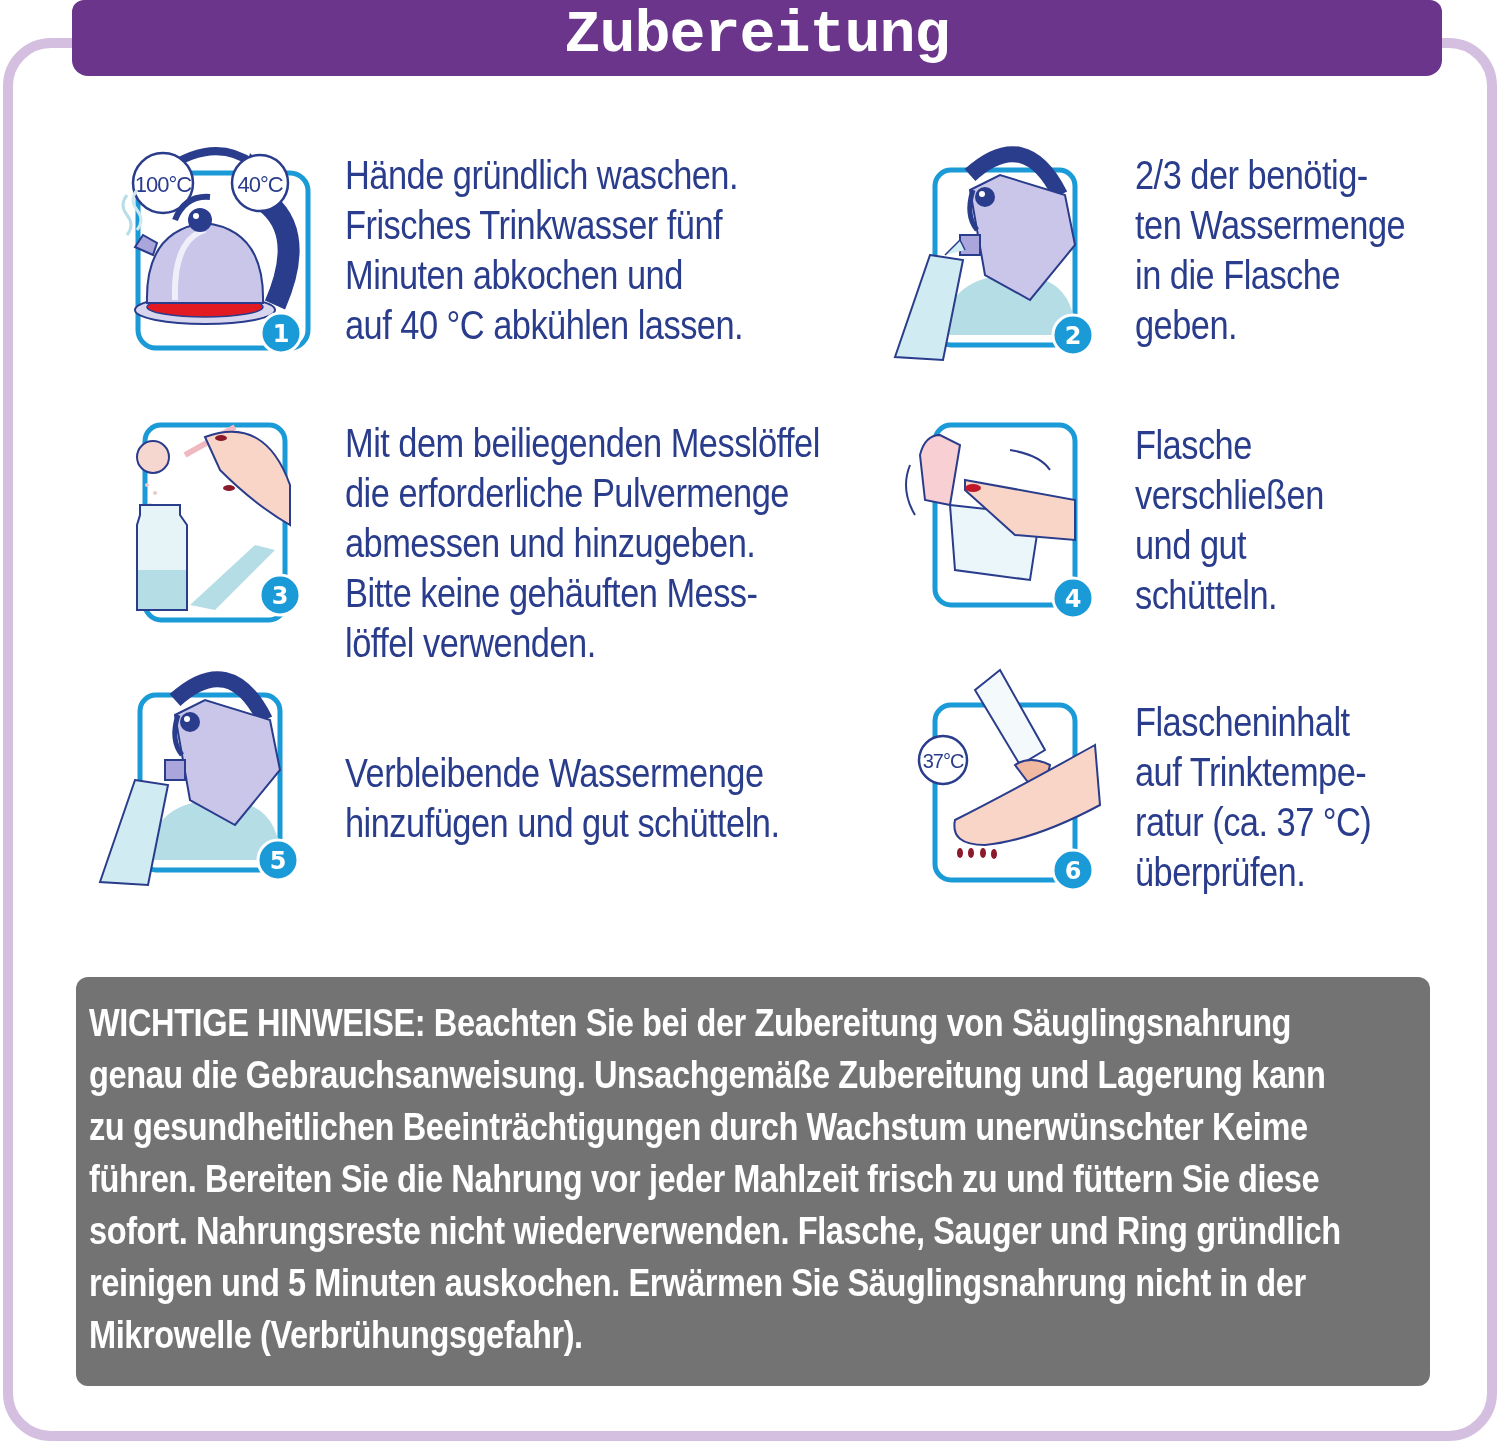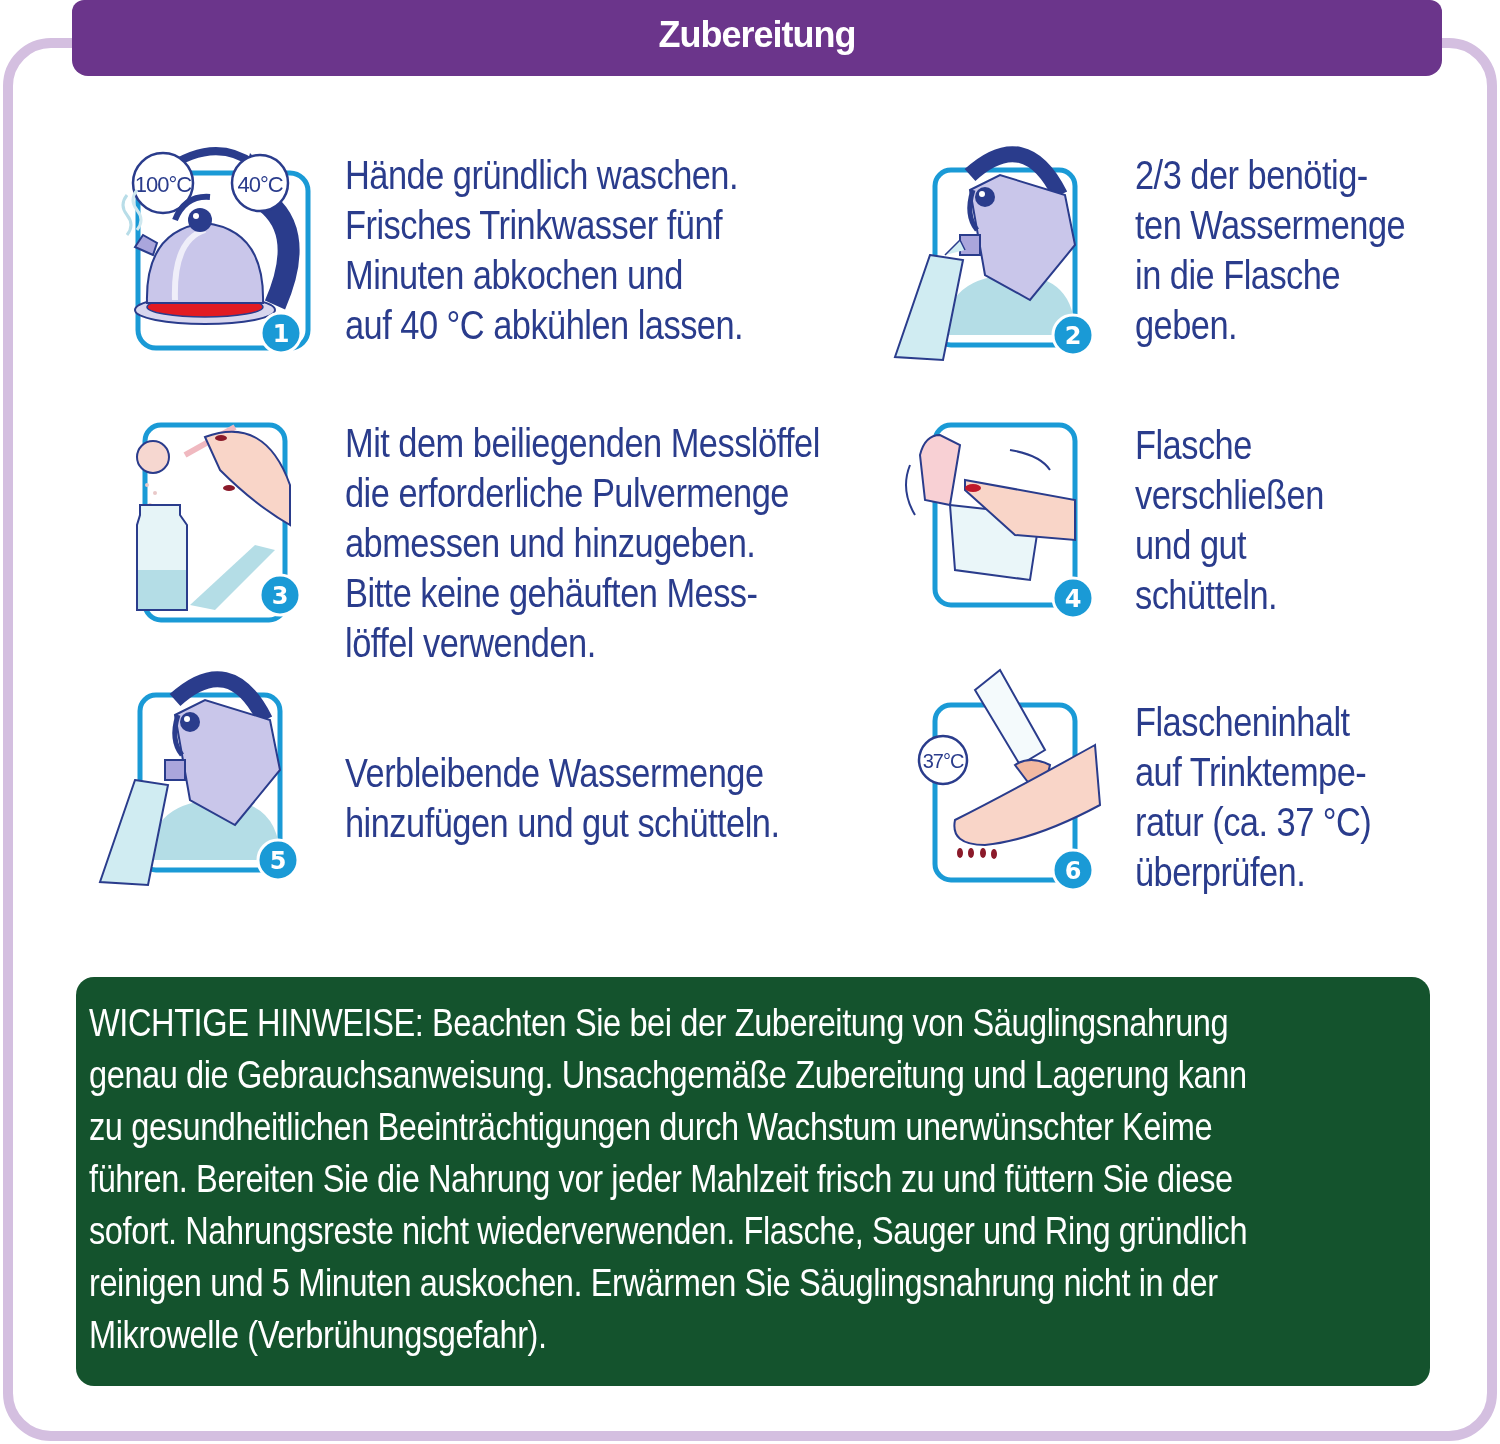--- a/index.html
+++ b/index.html
@@ -10,38 +10,38 @@
       position: absolute; left: 3px; top: 38px; width: 1494px; height: 1403px;
       border: 10px solid #d4bfe0; border-radius: 48px; background: #ffffff;
     }
     .title-bar {
       position: absolute; left: 72px; top: 0; width: 1370px; height: 76px;
       background: #6b358b; border-radius: 0 0 16px 16px;
       display: flex; align-items: center; justify-content: center;
       border-top-left-radius: 12px; border-top-right-radius: 12px;
     }
     .title-bar h1 {
-      color: #ffffff; font-family: Liberation Sans, sans-serif; font-weight: bold;
-      font-size: 36px; letter-spacing: -1px; line-height: 1; margin-top: -6px;
+      color: #ffffff; font-family: Liberation Mono, monospace; font-weight: bold;
+      font-size: 60px; letter-spacing: -1px; line-height: 1; margin-top: -6px;
     }
 
     .step { position: absolute; }
     .step .illus { position: absolute; width: 230px; height: 260px; }
     .step .text {
       position: absolute; color: #2a3c8c; font-family: "Liberation Sans", sans-serif;
       font-size: 40px; line-height: 50px; letter-spacing: -0.6px;
       transform: scaleX(0.86); transform-origin: left top; white-space: nowrap;
     }
     .step .text span { display: block; }
 
     .badge-num { font-family: "DejaVu Sans", sans-serif; font-weight: bold; font-size: 24px; fill: #ffffff; }
 
     .notice {
       position: absolute; left: 76px; top: 977px; width: 1354px; height: 409px;
-      background: #14532d; border-radius: 18px;
+      background: #737373; border-radius: 12px; font-weight: bold;
     }
     .notice .notice-text {
       position: absolute; left: 13px; top: 20px; color: #ffffff;
       font-family: "Liberation Sans", sans-serif; font-size: 39px; line-height: 52px;
       letter-spacing: -0.5px; white-space: nowrap;
       transform: scaleX(0.835); transform-origin: left top;
     }
     .notice .notice-text span { display: block; }
   </style>
 </head>

